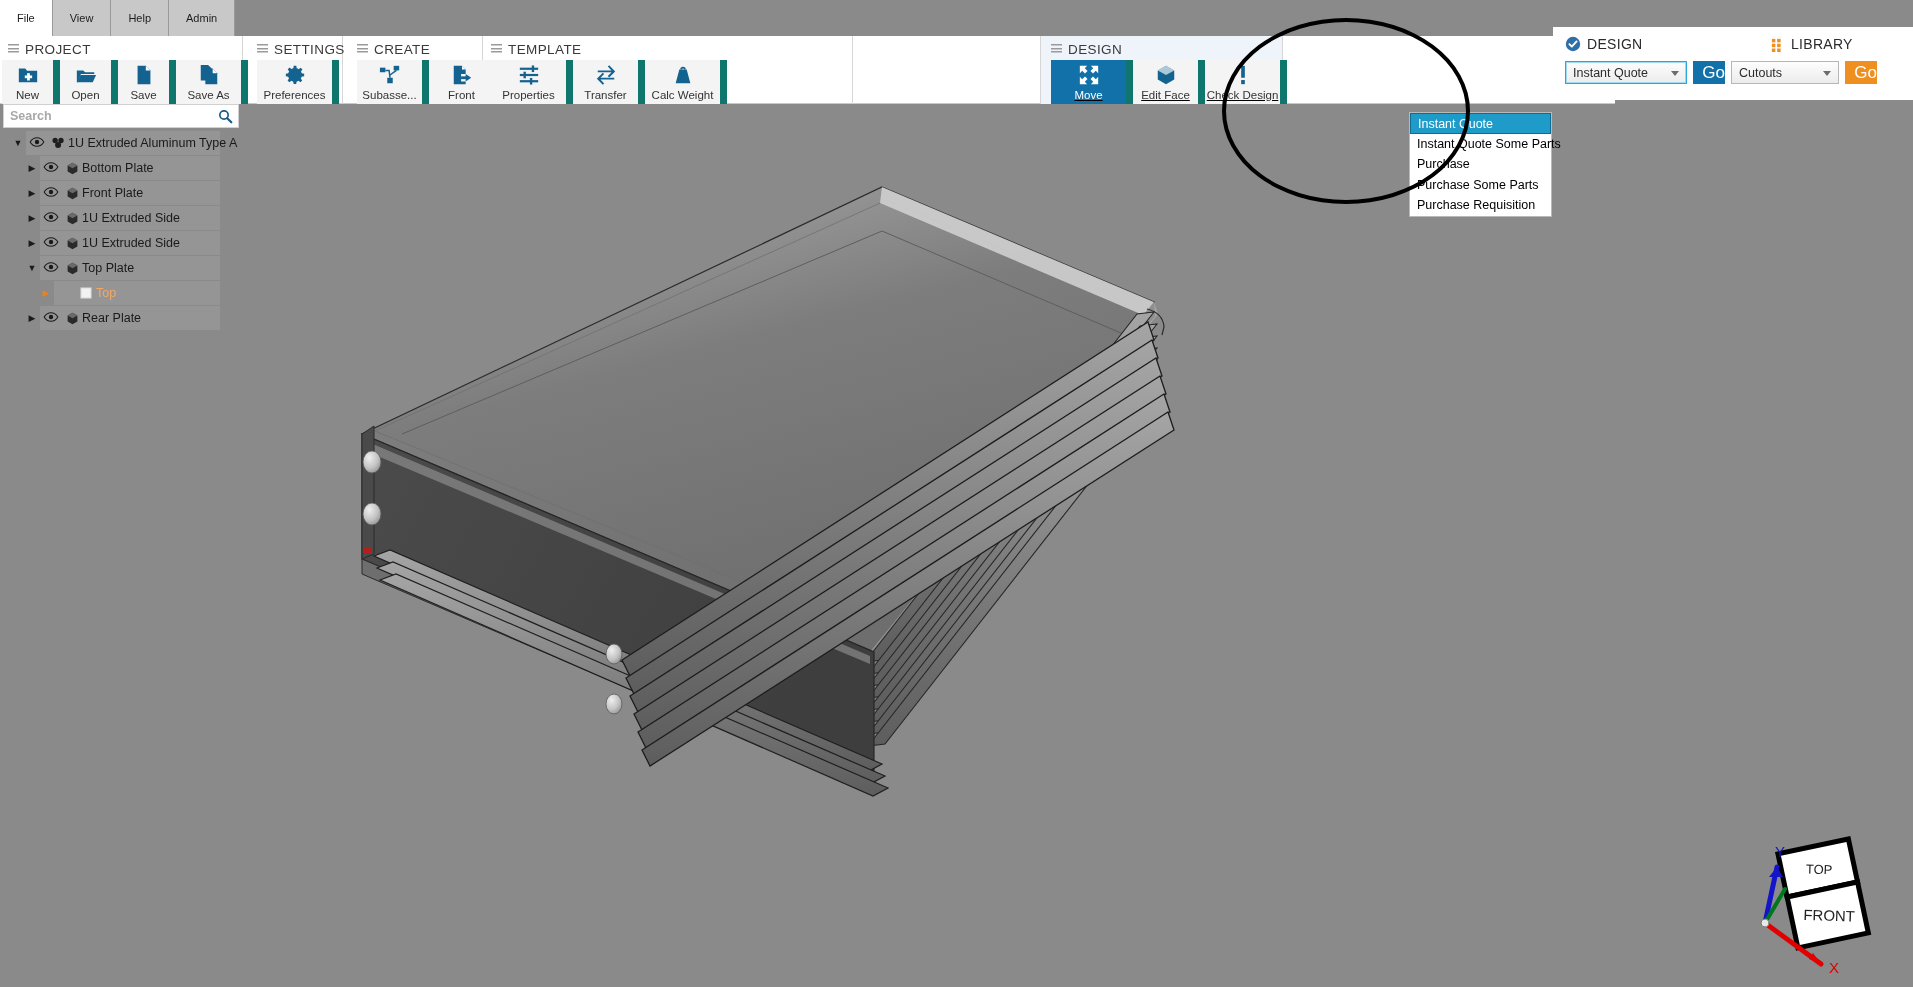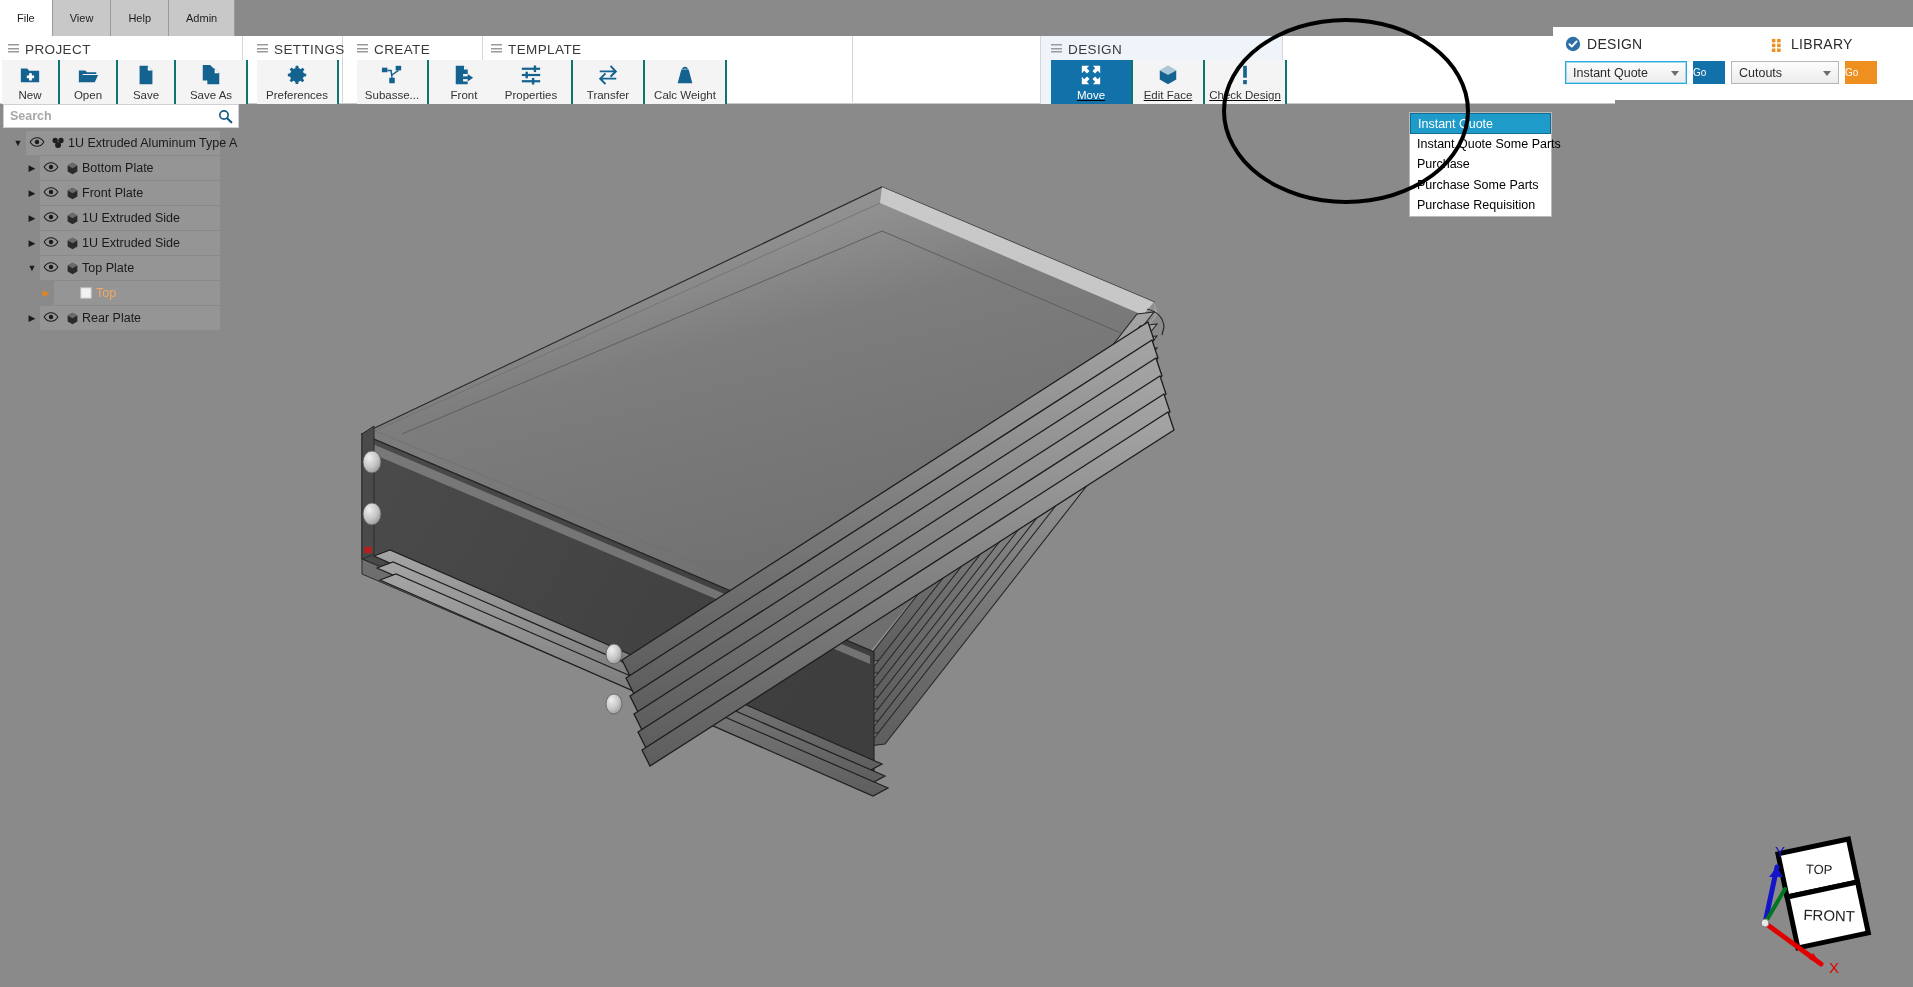--- a/index.html
+++ b/index.html
@@ -45,21 +45,21 @@
     display: inline-block; width: 11px; height: 9px; margin-right: 6px;
     vertical-align: 1px;
     background:
       linear-gradient(#9a9a9a,#9a9a9a) 0 0/11px 1.5px no-repeat,
       linear-gradient(#9a9a9a,#9a9a9a) 0 3.6px/11px 1.5px no-repeat,
       linear-gradient(#9a9a9a,#9a9a9a) 0 7.2px/11px 1.5px no-repeat;
   }
   .rib-btns { position: absolute; top: 24px; left: 0; height: 44px; display: flex; }
   .rbtn {
     width: 58px; height: 44px; background: #f4f4f4;
-    border-right: 2px solid #0f766e;
+    border-right: 7px solid #0f766e;
     display: flex; flex-direction: column; align-items: center; justify-content: flex-start;
     padding-top: 4px; cursor: default;
   }
   .rbtn.wide { width: 72px; }
   .rbtn.wider { width: 82px; }
   .rbtn .lbl {
     font-size: 11.5px; color: #333; margin-top: 3px; white-space: nowrap;
   }
   .rbtn .ico { width: 22px; height: 22px; display: block; }
   .rbtn.sel { background: #1271a8; }
@@ -126,22 +126,22 @@
     display: flex; align-items: center; padding-left: 7px;
   }
   .selbox.focused { border: 1px solid #2aa7d8; box-shadow: inset 0 0 0 1px #9fdcf2; }
   .selbox .arrow {
     position: absolute; right: 7px; top: 9px;
     width: 0; height: 0; border-left: 4.5px solid transparent;
     border-right: 4.5px solid transparent; border-top: 5px solid #6d6d6d;
   }
   .gobtn {
     position: absolute; height: 23px; width: 32px;
-    display: flex; align-items: center; justify-content: flex-start;
-    color: #fff; font-size: 10px; cursor: default;
+    display: flex; align-items: center; justify-content: flex-end;
+    color: #fff; font-size: 17px; cursor: default;
   }
   .gobtn.blue { background: #1271a8; }
   .gobtn.orange { background: #ef8f20; }
 
   .dropdown {
     position: absolute; background: #ffffff;
     border: 1px solid #b9b9b9; z-index: 40;
   }
   .ddopt {
     height: 20.5px; line-height: 20.5px; padding-left: 7px;

